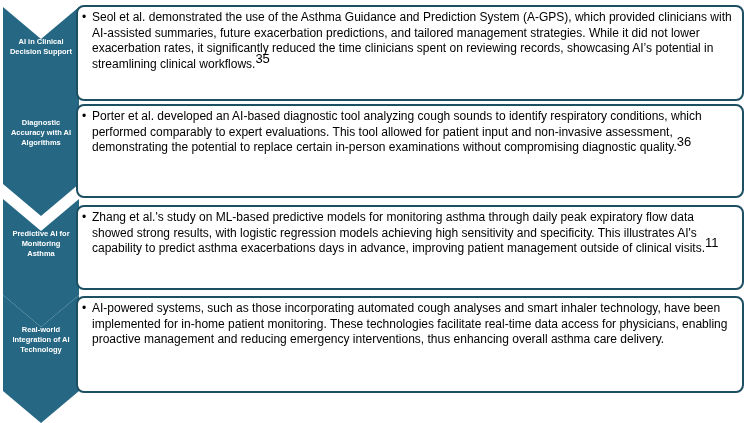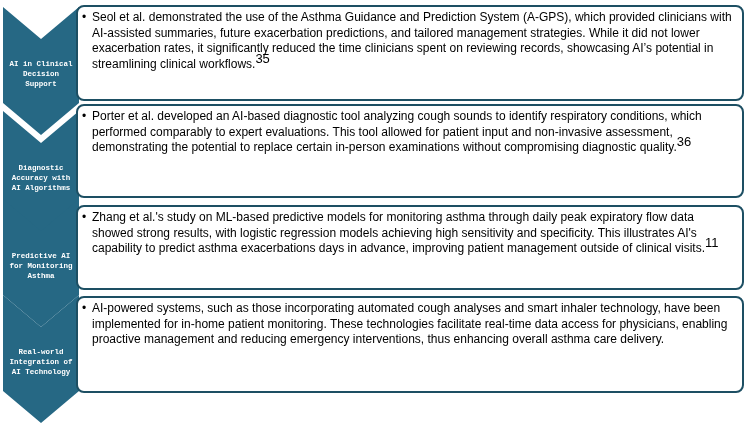--- a/index.html
+++ b/index.html
@@ -16,25 +16,24 @@
     font-family: "Liberation Sans", sans-serif;
   }
   .chevron {
     position: absolute;
     left: 3px;
     width: 76px;
     height: 128px;
     background: var(--chevron-fill, #266884);
     clip-path: polygon(0 0, 50% 25%, 100% 0, 100% 75%, 50% 100%, 0 75%);
     display: flex;
-    align-items: center;
+    align-items: flex-start;
     justify-content: center;
     box-sizing: border-box;
     padding: 30px 5px 22px 5px;
-    font-family: Liberation Mono, monospace;
   }
   .chevron .chev-label {
     color: var(--label-text, #ffffff);
     font-size: 7.5px;
     font-weight: bold;
     line-height: 1.3;
     text-align: center;
   }
   .textbox {
     position: absolute;
@@ -62,21 +61,21 @@
     font-size: 12px;
     line-height: 15.5px;
     color: var(--body-text, #000000);
   }
   .bullet-text sup {
     font-size: 13px;
     line-height: 0;
   }
   
   #chev-0 { top: 7px; }
-  #chev-1 { top: 111px; }
+  #chev-1 { top: 88px; }
   #chev-2 { top: 199px; }
   #chev-3 { top: 295px; }
   #box-0 { top: 5px;   height: 96px; }
   #box-1 { top: 104px; height: 94px; }
   #box-2 { top: 205px; height: 85px; }
   #box-3 { top: 296px; height: 97px; }
 </style>
 </head>
 <body>
 

